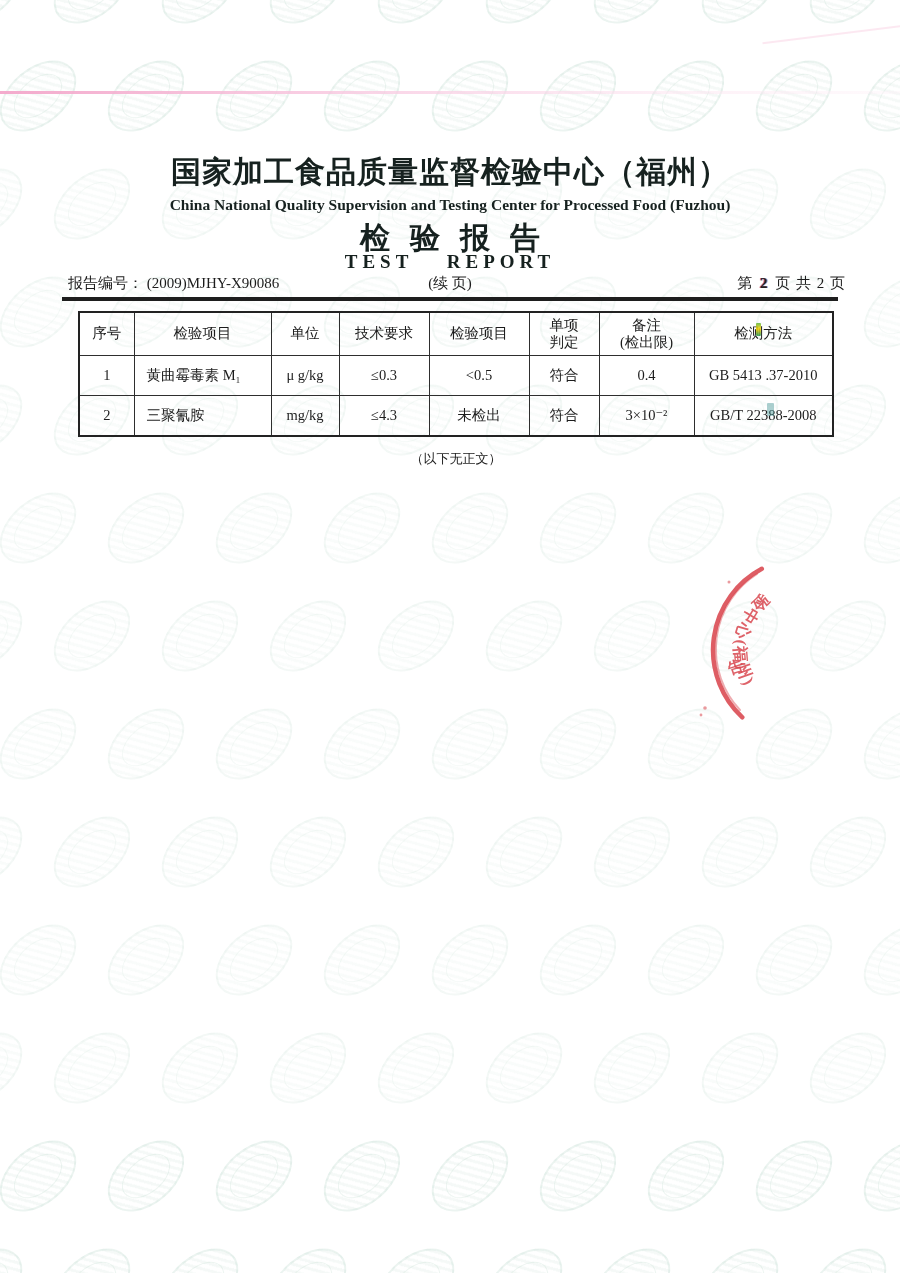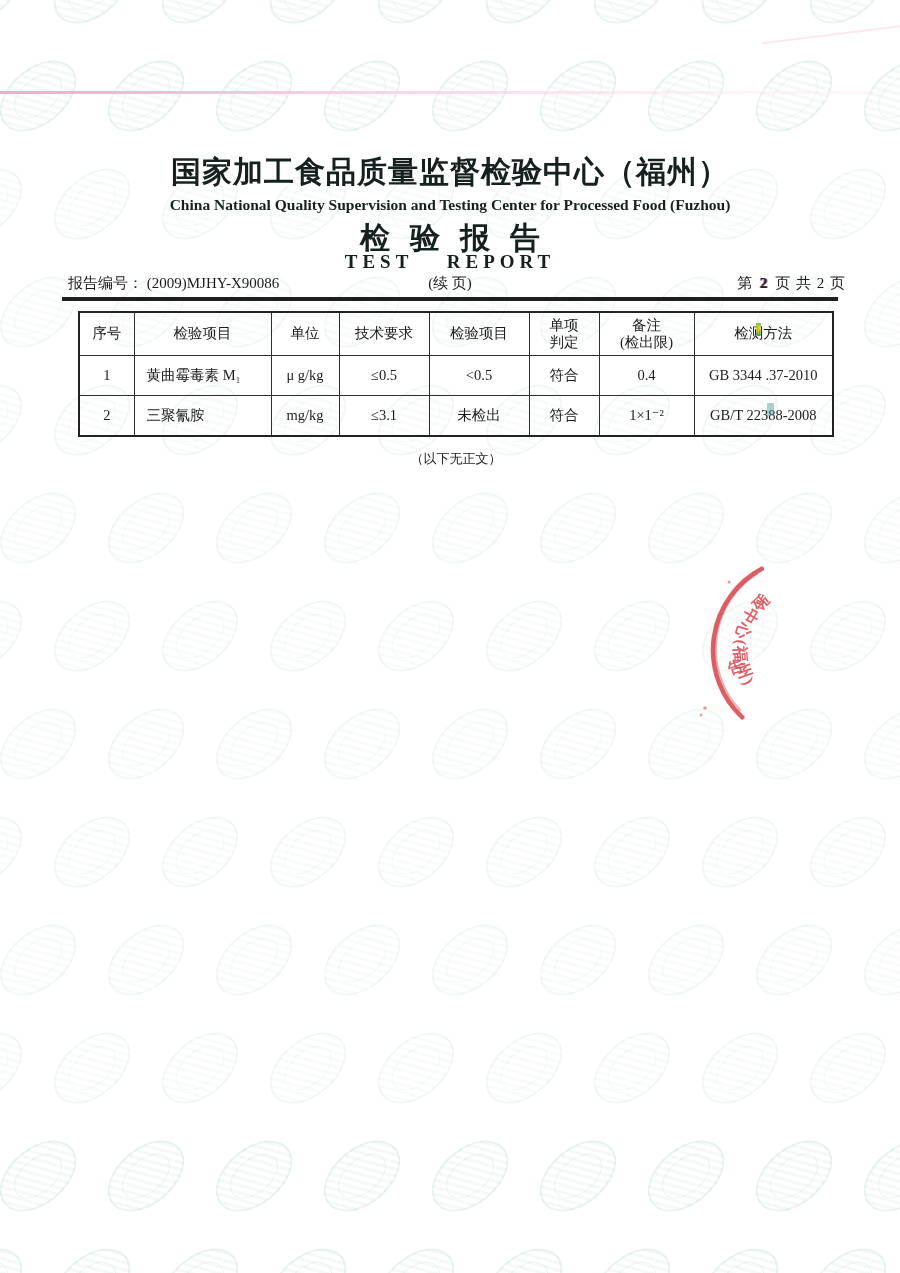--- a/index.html
+++ b/index.html
@@ -266,34 +266,34 @@
           <th>备注
 (检出限)</th>
           <th>检测方法</th>
         </tr>
       </thead>
     <tbody id="tbody">
         <tr>
           <td class="c0">1</td>
           <td class="c1">黄曲霉毒素 M₁</td>
           <td class="c2">μ g/kg</td>
-          <td class="c3">≤0.5</td>
+          <td class="c3">≤0.3</td>
           <td class="c4">&lt;0.5</td>
           <td class="c5">符合</td>
           <td class="c6">0.4</td>
-          <td class="c7">GB 3344 .37-2010</td>
+          <td class="c7">GB 5413 .37-2010</td>
         </tr>
         <tr>
           <td class="c0">2</td>
           <td class="c1">三聚氰胺</td>
           <td class="c2">mg/kg</td>
-          <td class="c3">≤3.1</td>
+          <td class="c3">≤4.3</td>
           <td class="c4">未检出</td>
           <td class="c5">符合</td>
-          <td class="c6">1×1⁻²</td>
+          <td class="c6">3×10⁻²</td>
           <td class="c7">GB/T 22388-2008</td>
         </tr>
       </tbody>
   </table>
 </div>
 
 <div id="end-note" class="abs">（以下无正文）</div>
 
 <div id="artifact-green" class="abs"></div>
 <div id="artifact-teal" class="abs"></div>

